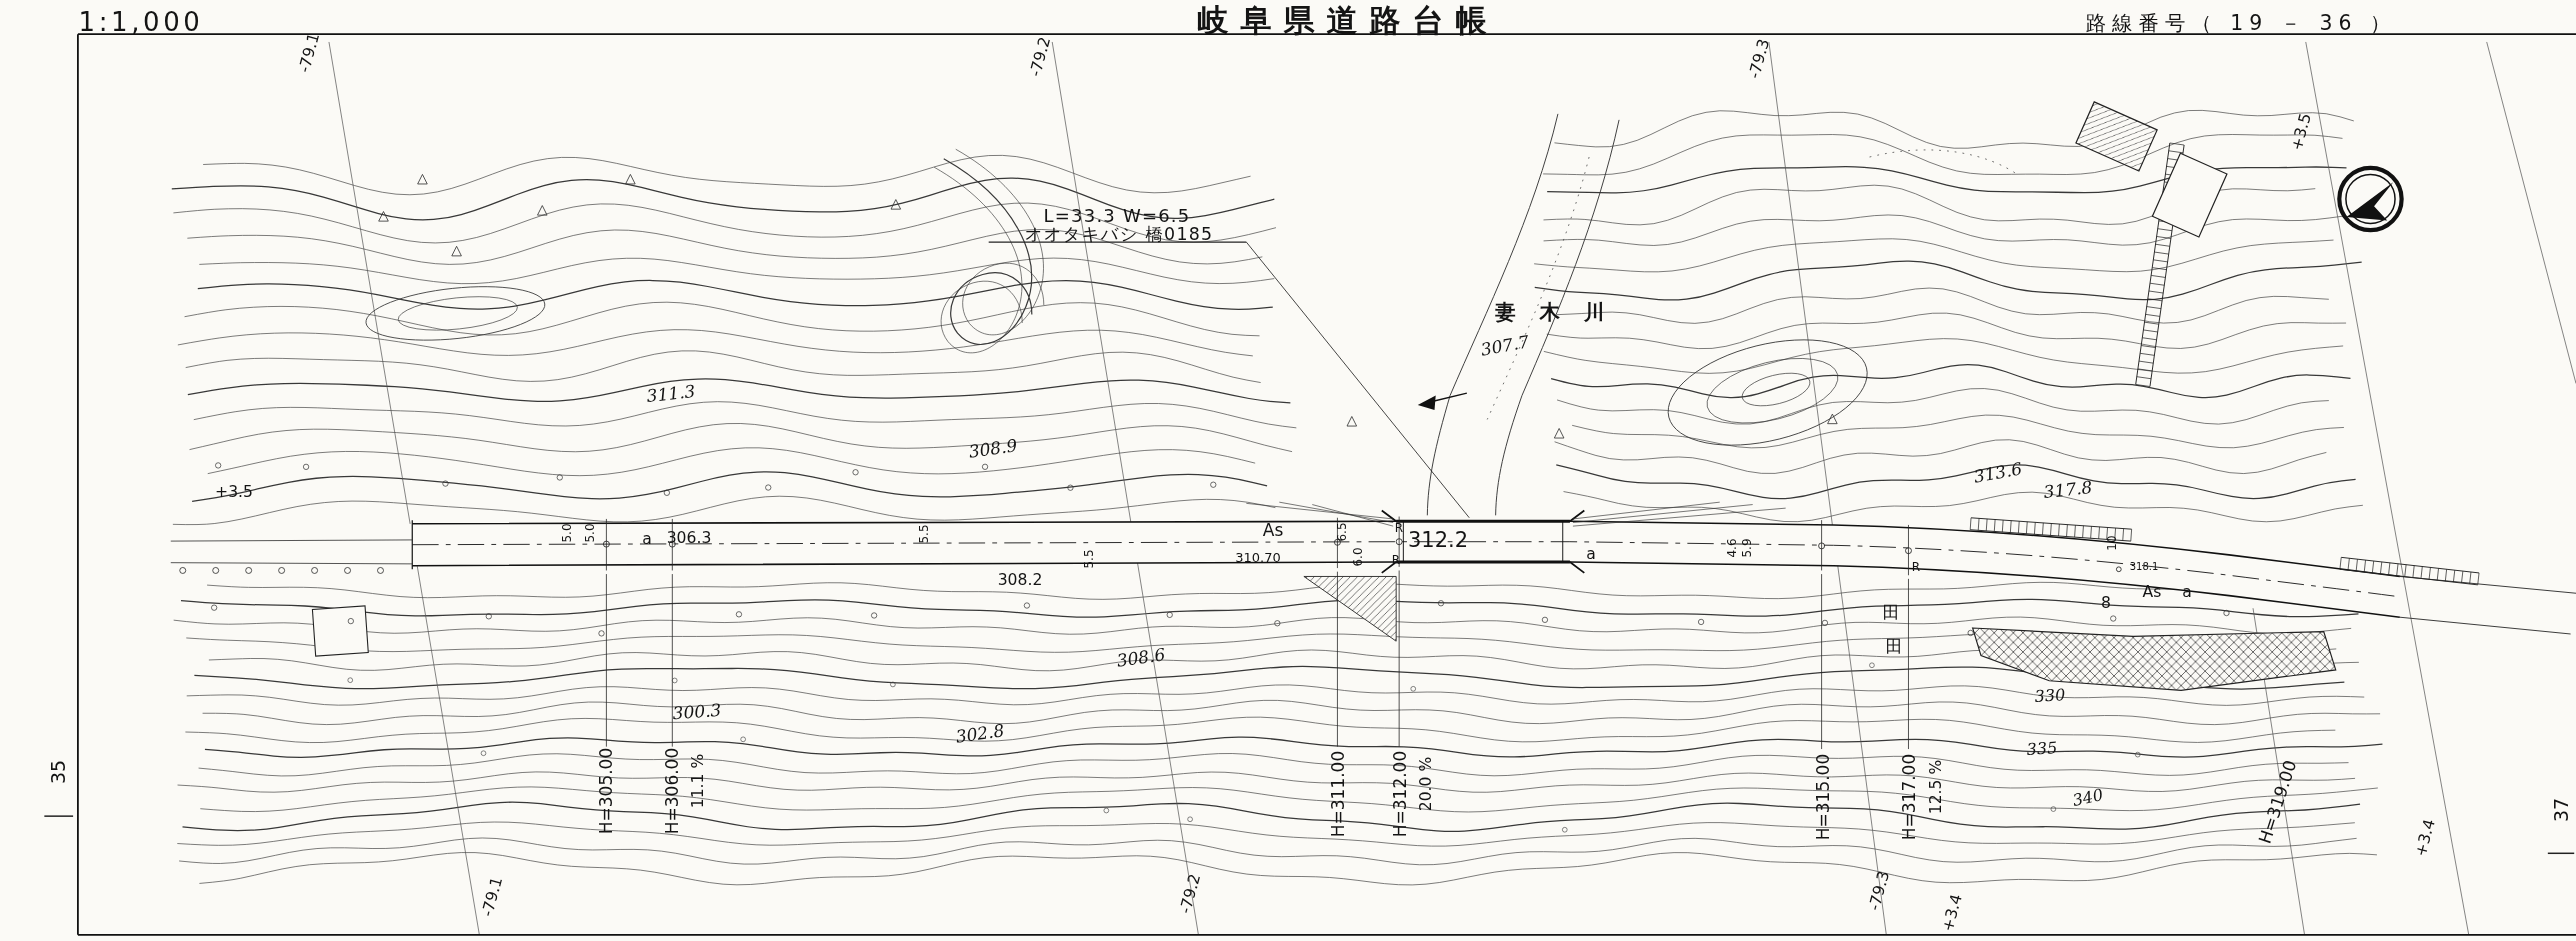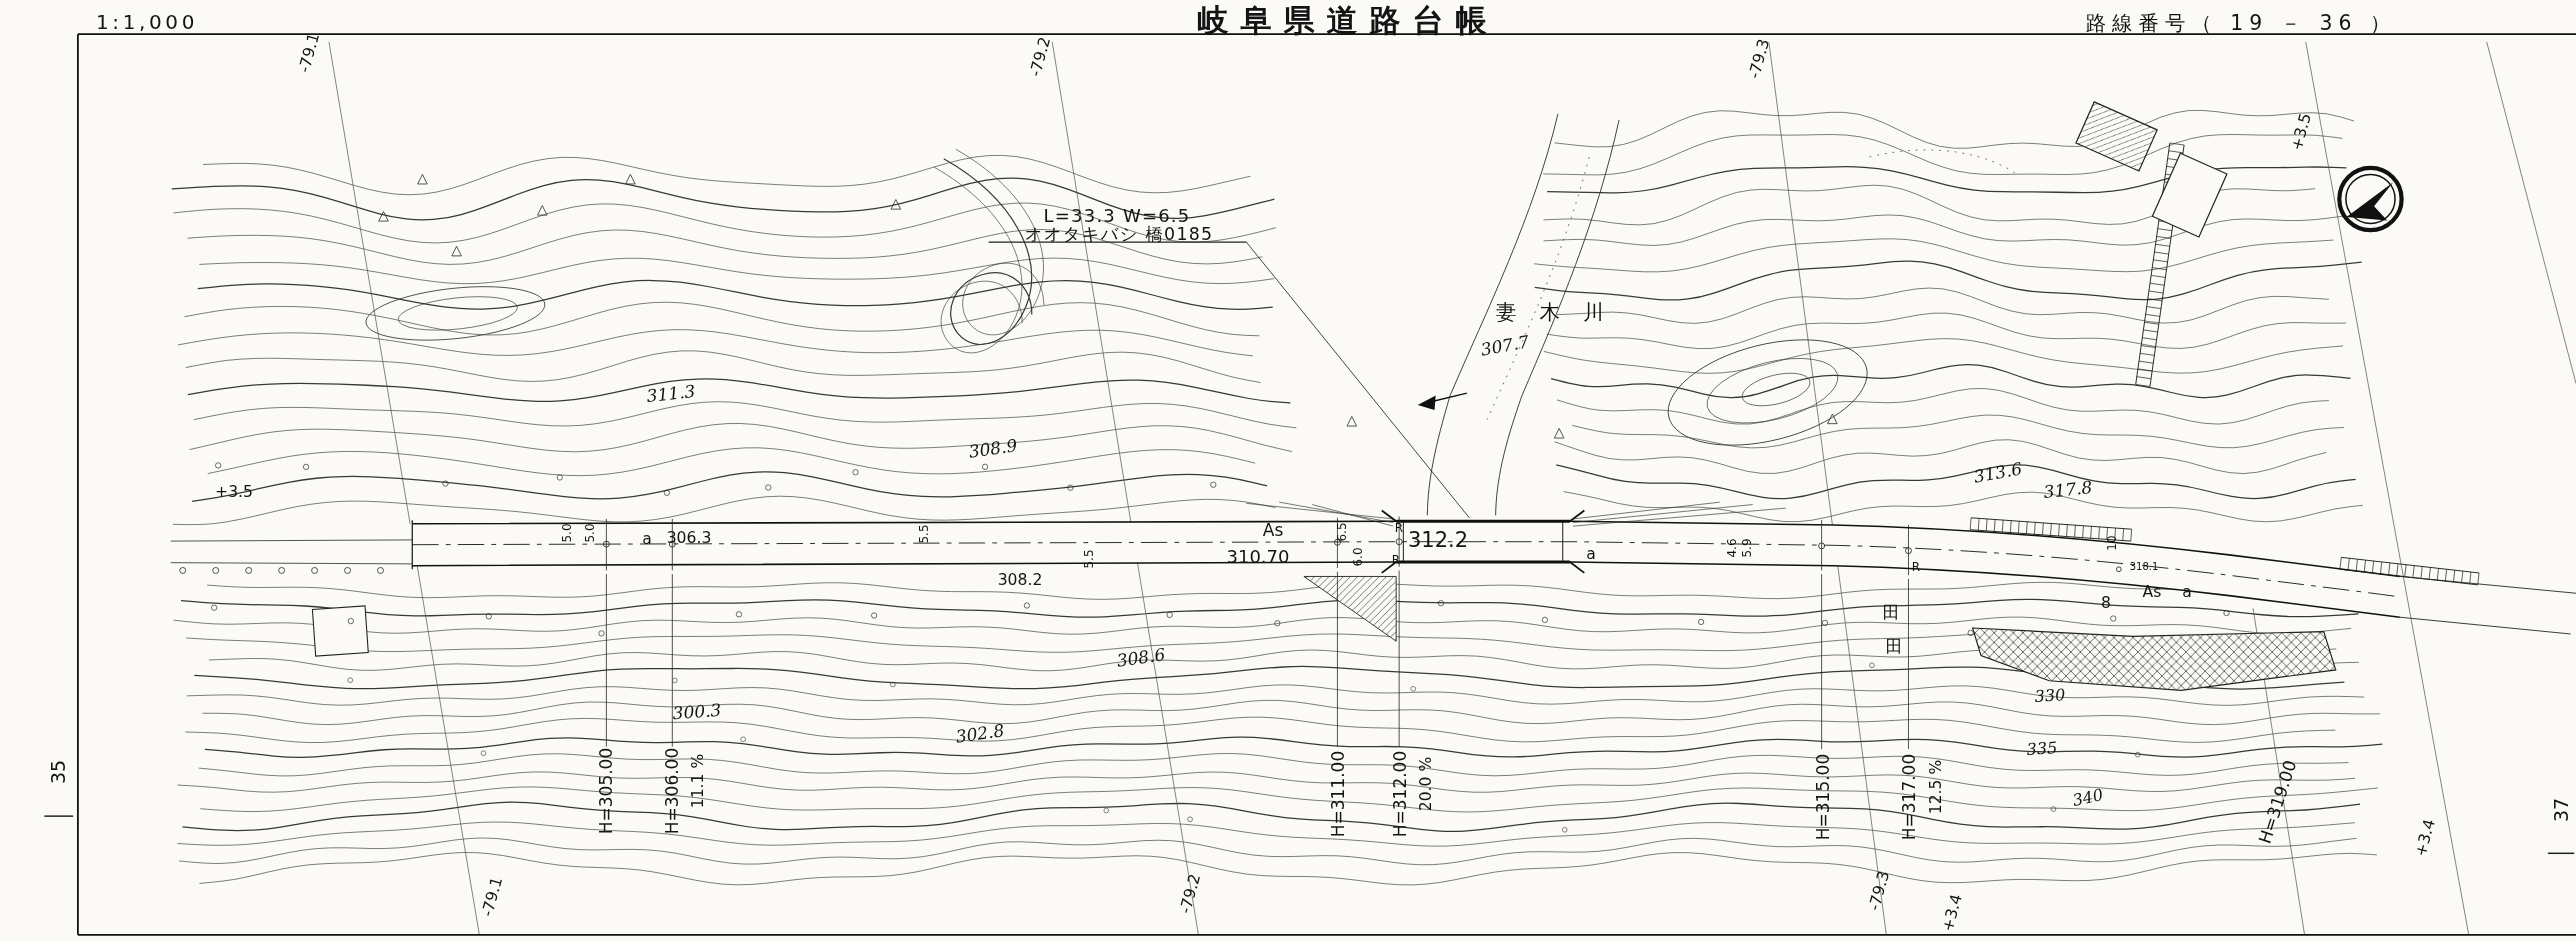--- a/index.html
+++ b/index.html
@@ -302,56 +302,56 @@
       <path d="M 130 57 L 130 1560" stroke-width="3"></path>
       <path d="M 130 1560 L 4299 1560" stroke-width="3"></path>
       <g>
         <circle cx="3956" cy="332" r="52" stroke-width="7"></circle>
         <circle cx="3956" cy="332" r="41" stroke-width="2.5"></circle>
         <path d="M 3916 362 L 3994 304 L 3962 344 L 3984 368 Z" fill="#111" stroke="none"></path>
       </g>
     </g>
   </svg>
 
-  <span class="lbl" style="left:147px;top:21.6px;font-size:20px;letter-spacing:3.6px;">1:1,000</span>
+  <span class="lbl" style="left:141px;top:21.6px;font-size:26px;letter-spacing:3.6px;">1:1,000</span>
   <span class="lbl bold" style="left:1348px;top:20px;font-size:31px;letter-spacing:12px;">岐阜県道路台帳</span>
   <span class="lbl" style="left:2241px;top:23px;font-size:20.4px;letter-spacing:6px;">路線番号（ 19 － 36 ）</span>
 
   <span class="lbl" style="left:310px;top:53px;font-size:15.6px;transform:translate(-50%,-50%) rotate(-75deg);">-79.1</span>
   <span class="lbl" style="left:1041px;top:57px;font-size:15.6px;transform:translate(-50%,-50%) rotate(-75deg);">-79.2</span>
   <span class="lbl" style="left:1760px;top:59px;font-size:15.6px;transform:translate(-50%,-50%) rotate(-75deg);">-79.3</span>
   <span class="lbl" style="left:2302px;top:132px;font-size:15.6px;transform:translate(-50%,-50%) rotate(-75deg);">+3.5</span>
   <span class="lbl" style="left:234px;top:493px;font-size:15.6px;">+3.5</span>
   <span class="lbl" style="left:493px;top:897px;font-size:15.6px;transform:translate(-50%,-50%) rotate(-75deg);">-79.1</span>
   <span class="lbl" style="left:1191px;top:894px;font-size:15.6px;transform:translate(-50%,-50%) rotate(-75deg);">-79.2</span>
   <span class="lbl" style="left:1880px;top:891px;font-size:15.6px;transform:translate(-50%,-50%) rotate(-75deg);">-79.3</span>
   <span class="lbl" style="left:1953px;top:913px;font-size:15.6px;transform:translate(-50%,-50%) rotate(-75deg);">+3.4</span>
   <span class="lbl" style="left:2426px;top:838px;font-size:15.6px;transform:translate(-50%,-50%) rotate(-75deg);">+3.4</span>
 
   <span class="lbl" style="left:1117px;top:216px;font-size:18px;letter-spacing:1.2px;">L=33.3 W=6.5</span>
   <span class="lbl" style="left:1119px;top:235px;font-size:17.4px;letter-spacing:1.2px;">オオタキバシ 橋0185</span>
-  <span class="lbl" style="left:1554px;top:312px;font-size:20.4px;letter-spacing:8.4px;">妻 木 川</span>
+  <span class="lbl" style="left:1554px;top:312px;font-size:20.4px;letter-spacing:8.4px;font-weight:bold;">妻 木 川</span>
 
   <span class="lbl ital" style="left:671px;top:394px;font-size:17px;transform:translate(-50%,-50%) rotate(-6deg);">311.3</span>
   <span class="lbl ital" style="left:993px;top:449px;font-size:17px;transform:translate(-50%,-50%) rotate(-8deg);">308.9</span>
   <span class="lbl ital" style="left:1505px;top:346px;font-size:17px;transform:translate(-50%,-50%) rotate(-10deg);">307.7</span>
   <span class="lbl ital" style="left:1141px;top:658px;font-size:17px;transform:translate(-50%,-50%) rotate(-8deg);">308.6</span>
   <span class="lbl ital" style="left:697px;top:712px;font-size:17px;transform:translate(-50%,-50%) rotate(-4deg);">300.3</span>
   <span class="lbl ital" style="left:980px;top:734px;font-size:17px;transform:translate(-50%,-50%) rotate(-8deg);">302.8</span>
   <span class="lbl ital" style="left:1998px;top:473px;font-size:17px;transform:translate(-50%,-50%) rotate(-10deg);">313.6</span>
   <span class="lbl ital" style="left:2068px;top:490px;font-size:17px;transform:translate(-50%,-50%) rotate(-6deg);">317.8</span>
   <span class="lbl ital" style="left:2050px;top:696px;font-size:16px;transform:translate(-50%,-50%) rotate(-4deg);">330</span>
   <span class="lbl ital" style="left:2042px;top:749px;font-size:16px;transform:translate(-50%,-50%) rotate(-4deg);">335</span>
   <span class="lbl ital" style="left:2088px;top:798px;font-size:16px;transform:translate(-50%,-50%) rotate(-12deg);">340</span>
 
   <span class="lbl" style="left:647px;top:540px;font-size:15.6px;">a</span>
   <span class="lbl" style="left:689px;top:539px;font-size:15.6px;text-align:center;">306.3</span>
   <span class="lbl" style="left:1020px;top:533px;font-size:15.6px;margin-top:48px;">308.2</span>
   <span class="lbl" style="left:1273px;top:530px;font-size:17px;">As</span>
-  <span class="lbl" style="left:1258px;top:557px;font-size:18px;">310.70</span>
+  <span class="lbl" style="left:1258px;top:557px;font-size:13px;">310.70</span>
   <span class="lbl" style="left:1438px;top:540px;font-size:21px;">312.2</span>
   <span class="lbl" style="left:1591px;top:555px;font-size:15.6px;">a</span>
   <span class="lbl" style="left:1399px;top:528px;font-size:12px;">R</span>
   <span class="lbl" style="left:1396px;top:560px;font-size:12px;">R</span>
   <span class="lbl" style="left:1916px;top:567px;font-size:12px;">R</span>
   <span class="lbl" style="left:2144px;top:567px;font-size:10px;">318.1</span>
   <span class="lbl" style="left:2152px;top:593px;font-size:15.6px;">As</span>
   <span class="lbl" style="left:2187px;top:593px;font-size:15.6px;">a</span>
   <span class="lbl" style="left:2106px;top:604px;font-size:15.6px;">8</span>
 

